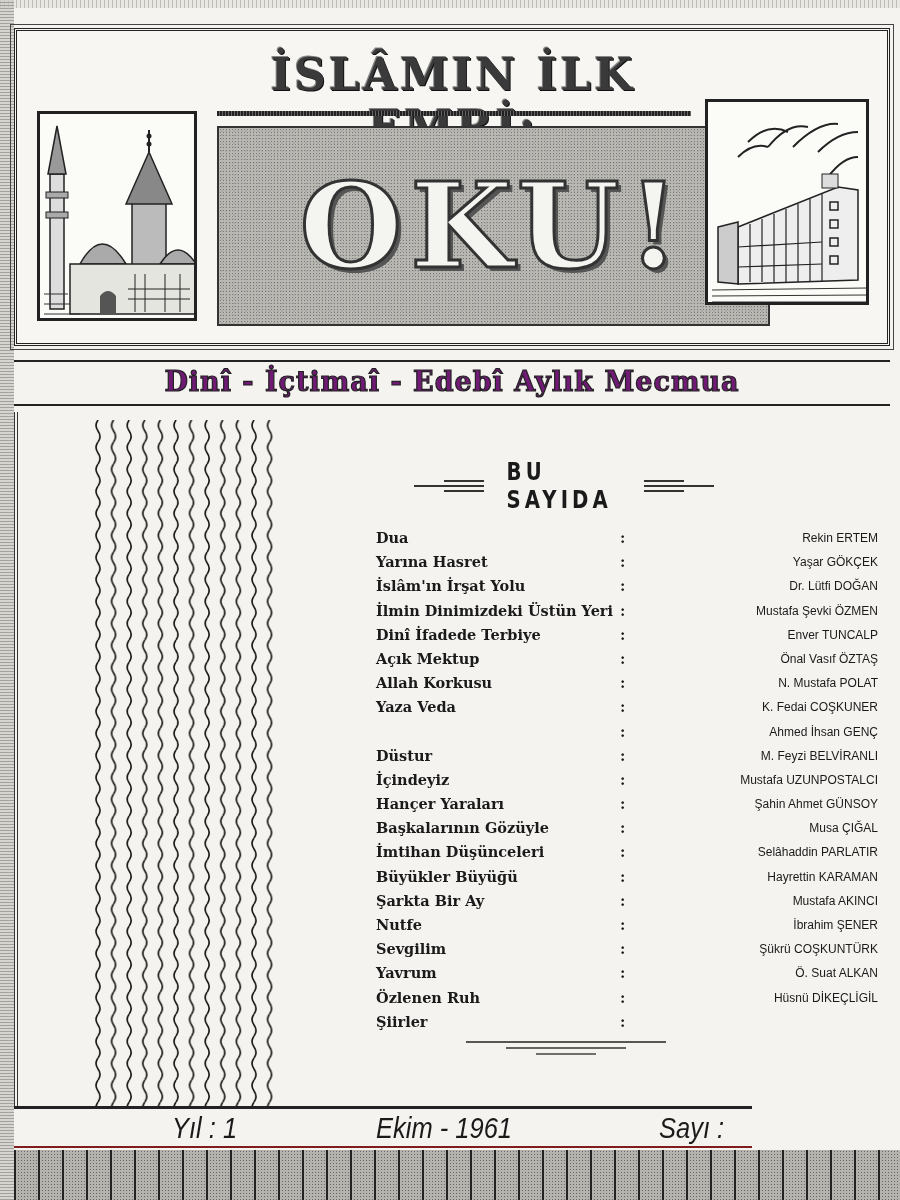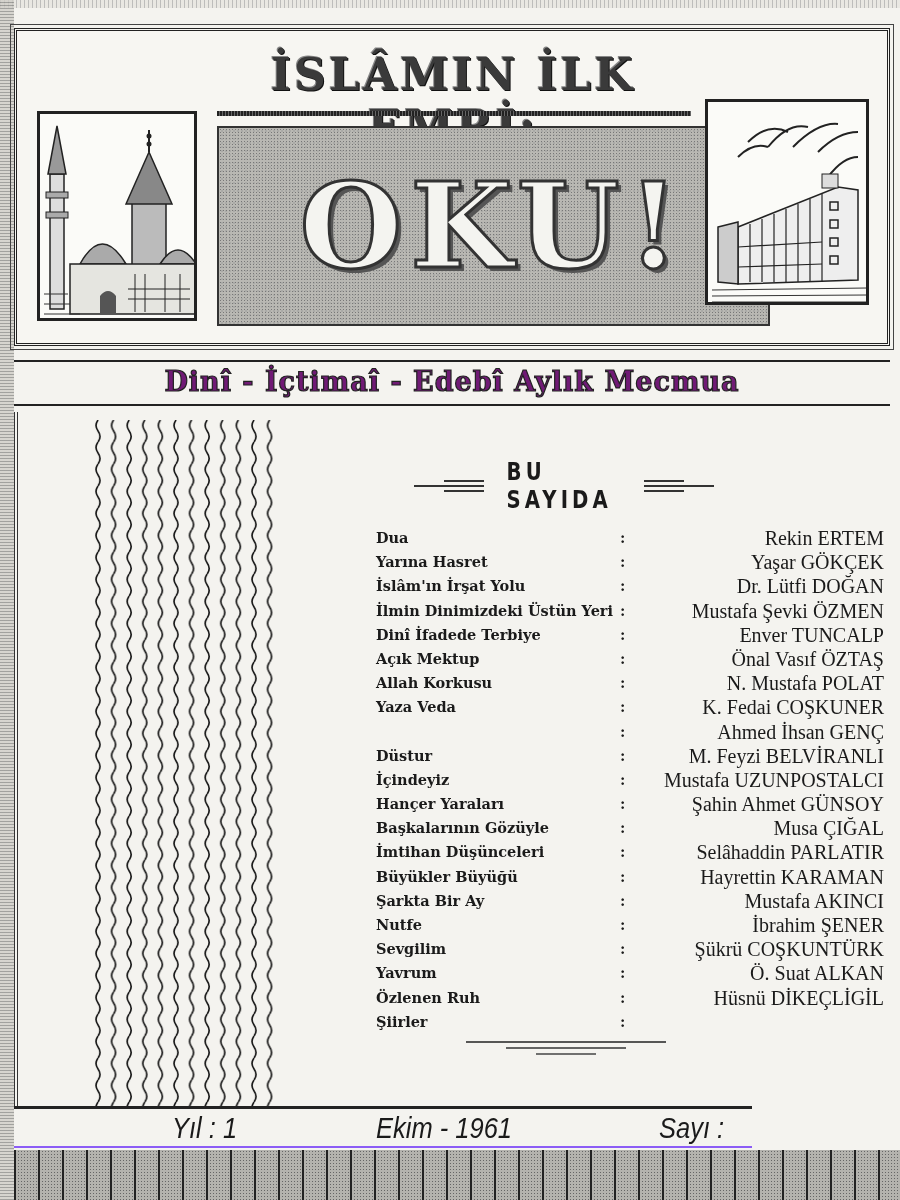--- a/index.html
+++ b/index.html
@@ -104,31 +104,31 @@
     font-size: 14.5px;
   }
   .toc-title {
     position: absolute; left: 0; font-weight: bold;
     font-family: "DejaVu Serif", serif;
   }
   .toc-colon {
     position: absolute; left: 244px; font-weight: bold;
   }
   .toc-author {
-    position: absolute; right: 0; font-family: Liberation Serif, serif;
-    font-size: 20px;
+    position: absolute; right: 6px; font-family: Liberation Sans, sans-serif;
+    font-size: 12px;
   }
   .contents-footer {
     position: absolute; left: 466px; top: 1040px; width: 200px; height: 20px;
   }
 
   
   .footer-band {
     position: absolute; left: 14px; top: 1106px; width: 738px; height: 42px;
-    border-top: 3px solid #222; border-bottom: 2px solid #8b5cf6;
+    border-top: 3px solid #222; border-bottom: 2px solid #7f1d1d;
   }
   .footer-item {
     position: absolute; top: 2px;
     font-family: "Liberation Sans", sans-serif; font-style: italic;
     font-size: 30px; transform: scaleX(0.85); transform-origin: left;
   }
   .stripes {
     position: absolute; left: 14px; top: 1150px; width: 886px; height: 50px;
     background:
       repeating-linear-gradient(90deg, #222 0 2px, transparent 2px 24px),

